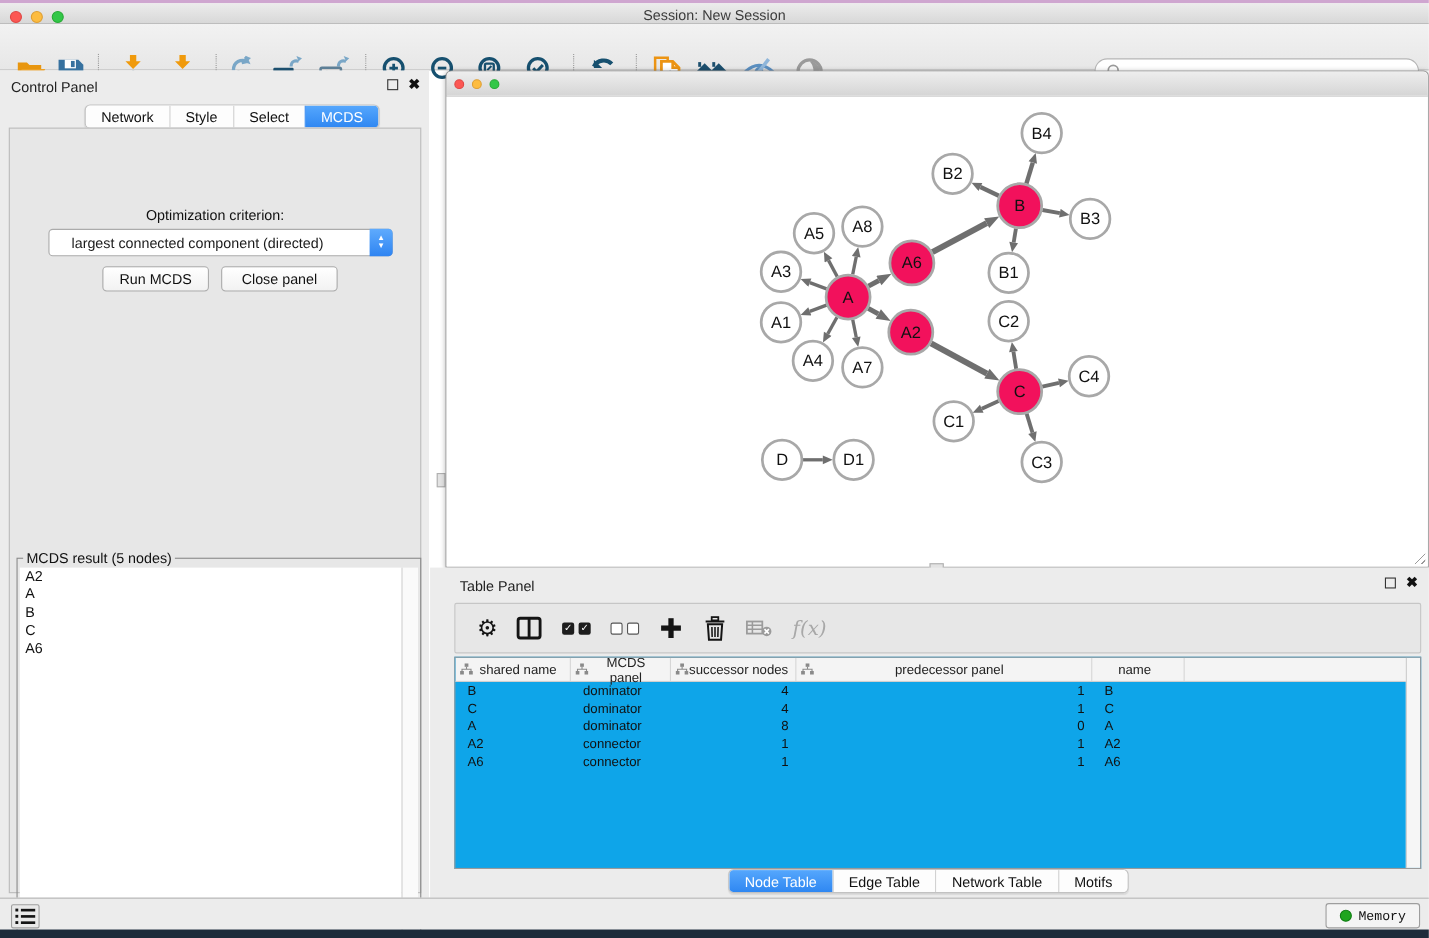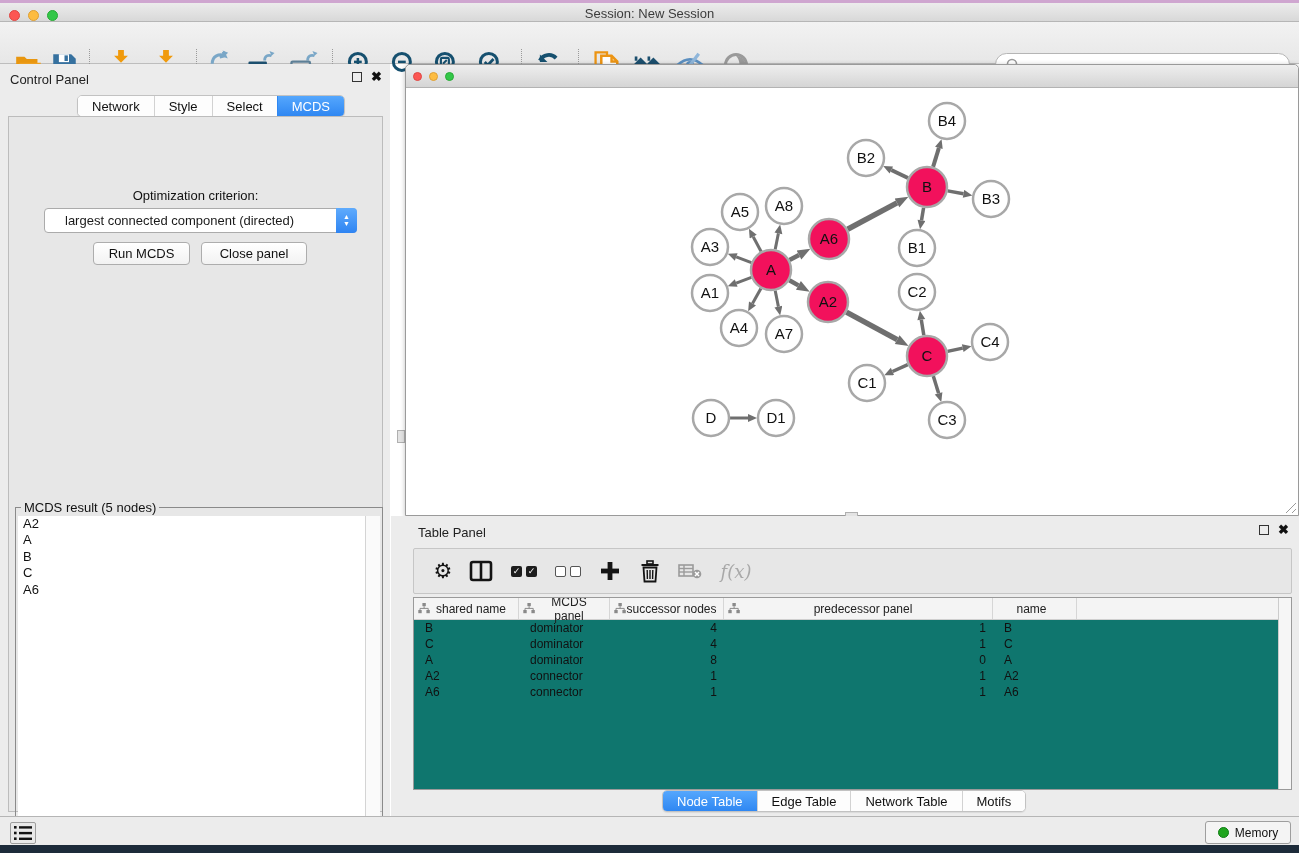--- a/index.html
+++ b/index.html
@@ -87,38 +87,38 @@
   #tp-toolbar { position:absolute; left:22px; top:32px; width:879px; height:46px;
     background:#e7e7e7; border:1px solid #c6c6c6; border-radius:2px; display:flex; align-items:center; }
   .tpbtn { border:none; background:none; display:flex; align-items:center; justify-content:center; height:36px; }
   .gear-glyph { font-size:21px; color:#141414; font-family:"DejaVu Sans", sans-serif; }
   .chkpair { display:flex; gap:4px; }
   .chk { width:11px; height:11px; border-radius:2px; background:#1d1d1d; color:#fff; font-size:9px; line-height:11px; text-align:center; }
   .unchk { width:11px; height:11px; border-radius:2px; border:1.5px solid #555; background:#fff; }
   .fx { font-family:"DejaVu Serif", serif; font-style:italic; font-size:18px; color:#a8a8a8; }
 
   #node-table { position:absolute; left:22px; top:81px; width:879px; height:193px;
-    background:#0f766e; border:1px solid #9a9a9a; overflow:hidden; }
+    background:#0ea5e9; border:1px solid #9a9a9a; overflow:hidden; }
   #nt-header { display:flex; height:22px; background:#f4f4f4; border-bottom:1px solid #cfcfcf; }
   .th { display:flex; align-items:center; border-right:1px solid #d6d6d6; font-size:12px; color:#222; position:relative; }
   .th .lbl { flex:1; text-align:center; padding-right:6px; }
   .th svg { margin-left:4px; }
   .tr { display:flex; height:16px; line-height:16px; font-size:12px; color:#111; }
   .td { overflow:hidden; white-space:nowrap; }
   .td.l { padding-left:11px; } .td.r { text-align:right; padding-right:7px; }
   #nt-scroll { position:absolute; right:0; top:0; width:13px; bottom:0; background:#f6f6f6; border-left:1px solid #cccccc; }
   #table-tabs { position:absolute; left:271px; top:274px; }
 
   
   #statusbar { left:0; top:816px; width:1299px; height:29px; background:#ececec; border-top:1px solid #b5b5b5; }
   #menu-toggle { position:absolute; left:10px; top:5px; width:26px; height:22px;
     background:#e9e9e9; border:1px solid #9e9e9e; border-radius:2px; display:flex; align-items:center; justify-content:center; }
   #memory-btn { position:absolute; right:8px; top:4px; width:86px; height:23px;
     background:#f4f4f4; border:1px solid #9e9e9e; border-radius:3px;
-    display:flex; align-items:center; justify-content:center; gap:6px; font-size:12px; color:#111; }
+    display:flex; align-items:center; justify-content:center; gap:6px; font-size:12px; color:#111;font-family:Liberation Mono, monospace; }
   #memory-dot { width:11px; height:11px; border-radius:50%; background:#1fa51f; border:1px solid #0e7c12; }
 </style>
 </head>
 <body>
 
 <div id="screen">
 
   <div class="abs" id="desktop-top"></div>
 
   <div class="abs" id="titlebar">

